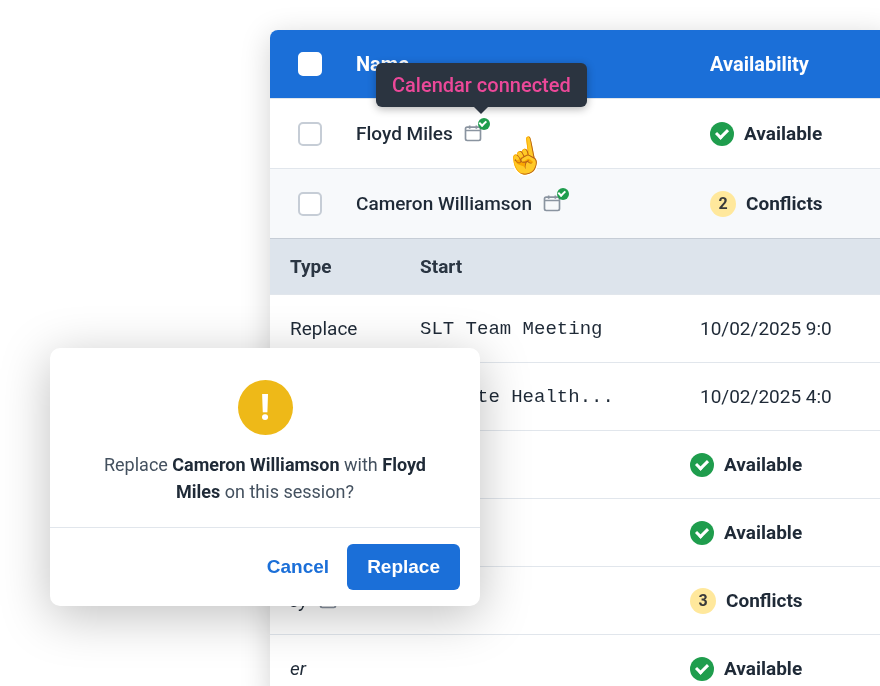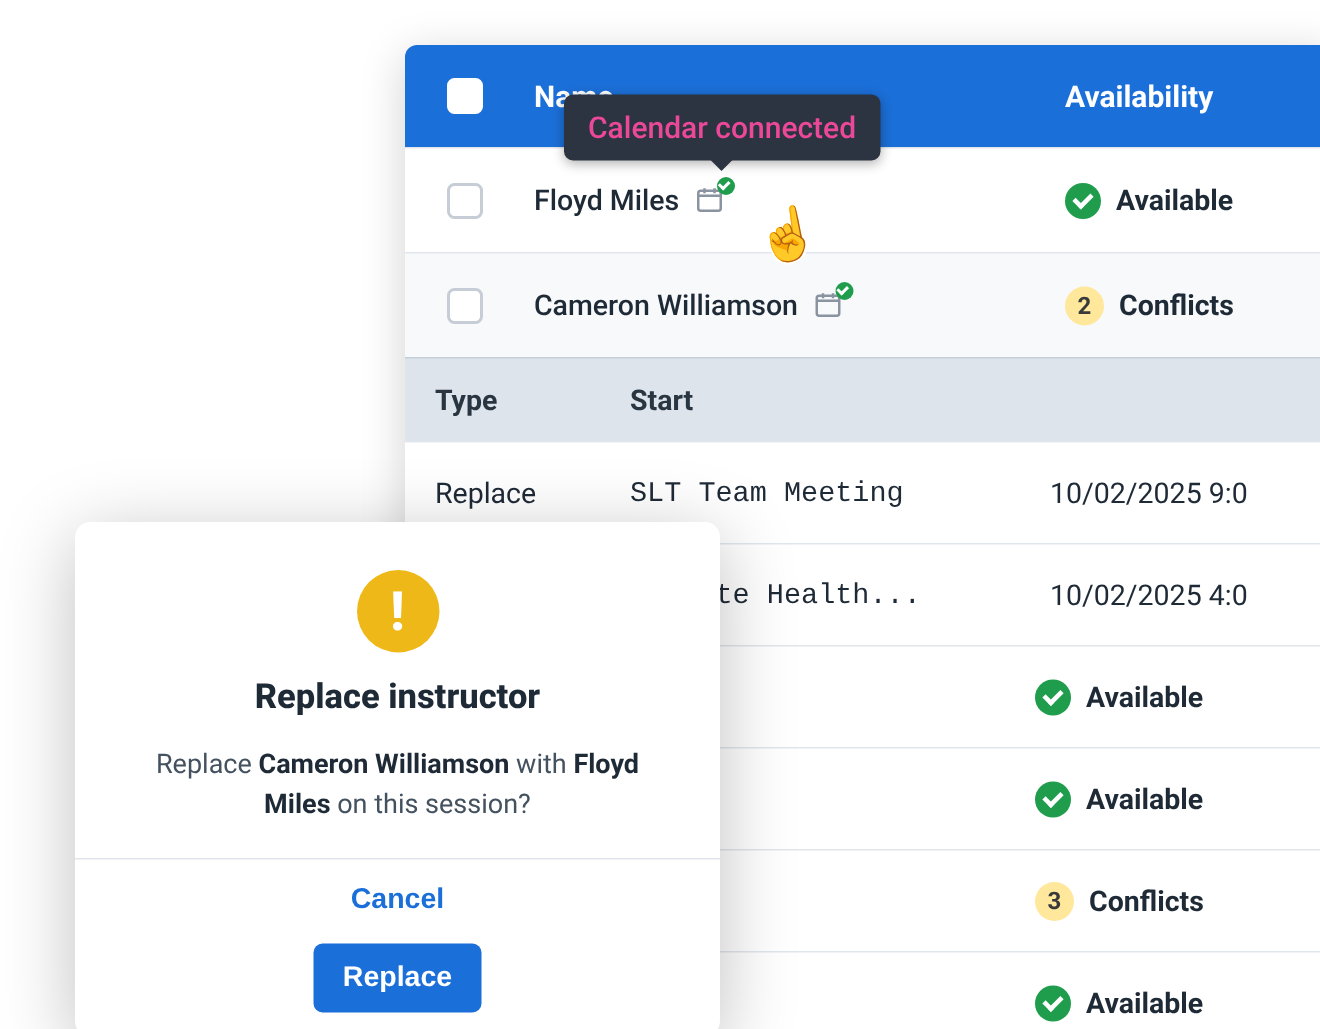--- a/index.html
+++ b/index.html
@@ -112,21 +112,21 @@
       border-top:1px solid #e1e6ec;
       font-size:19px;color:#1f2a37;
     }
     .data-row .type-col{width:150px;padding-left:20px;}
     .data-row .title-col{flex:1;white-space:nowrap;overflow:hidden;text-overflow:ellipsis;font-family:Liberation Mono, monospace;}
     .data-row .start-col{width:190px;white-space:nowrap;overflow:hidden;}
     .simple-row{
       display:flex;align-items:center;height:68px;
       border-top:1px solid #e1e6ec;font-size:19px;color:#1f2a37;
     }
-    .simple-row .title-col{flex:1;padding-left:32px;display:flex;align-items:center;gap:10px;overflow:hidden;}
+    .simple-row .title-col{flex:1;padding-left:20px;display:flex;align-items:center;gap:10px;overflow:hidden;font-style:italic;}
     .simple-row .avail-cell{width:200px;display:flex;align-items:center;gap:10px;font-weight:700;}
     
     .tooltip{
       position:absolute;
       left:376px;top:63px;
       background:#2b3440;color:#ec4899;
       padding:10px 16px;border-radius:6px;
       font-size:20px;font-weight:500;
       z-index:20;
       box-shadow:0 2px 8px rgba(0,0,0,0.3);
@@ -157,21 +157,21 @@
       width:55px;height:55px;border-radius:50%;background:#eeb918;
       display:inline-flex;align-items:center;justify-content:center;
       color:#fff;font-weight:800;font-size:36px;margin-bottom:16px;
     }
     .modal-title{font-size:23px;font-weight:800;color:#1f2a37;margin-bottom:18px;}
     .modal-text{font-size:18px;color:#44515f;line-height:1.5;}
     .modal-text .strong{font-weight:700;color:#1f2a37;}
     .modal-footer{
       border-top:1px solid #e1e6ec;
       display:flex;justify-content:flex-end;align-items:center;
-      gap:18px;padding:16px 20px;flex-direction:column;
+      gap:18px;padding:16px 20px;
     }
     .btn-cancel{
       background:none;border:none;color:#1b6fd8;font-weight:700;font-size:19px;cursor:pointer;
     }
     .btn-replace{
       background:#1b6fd8;border:none;color:#fff;font-weight:700;font-size:19px;
       padding:12px 20px;border-radius:6px;cursor:pointer;
     }
   </style>
 </head>
@@ -300,21 +300,20 @@
 
 </div>
 
 <div class="tooltip">Calendar connected</div>
 
 <div class="cursor">☝</div>
 
 <div class="modal">
   <div class="modal-body">
     <div class="warn-icon">!</div>
-    <div class="modal-title">Replace instructor</div>
     
     <div class="modal-text">
       <span>Replace </span><span class="strong">Cameron Williamson</span><span> with </span><span class="strong">Floyd Miles</span><span> on this session?</span>
     </div>
   </div>
   <div class="modal-footer">
     <button class="btn-cancel">Cancel</button>
     <button class="btn-replace">Replace</button>
   </div>
 </div>

